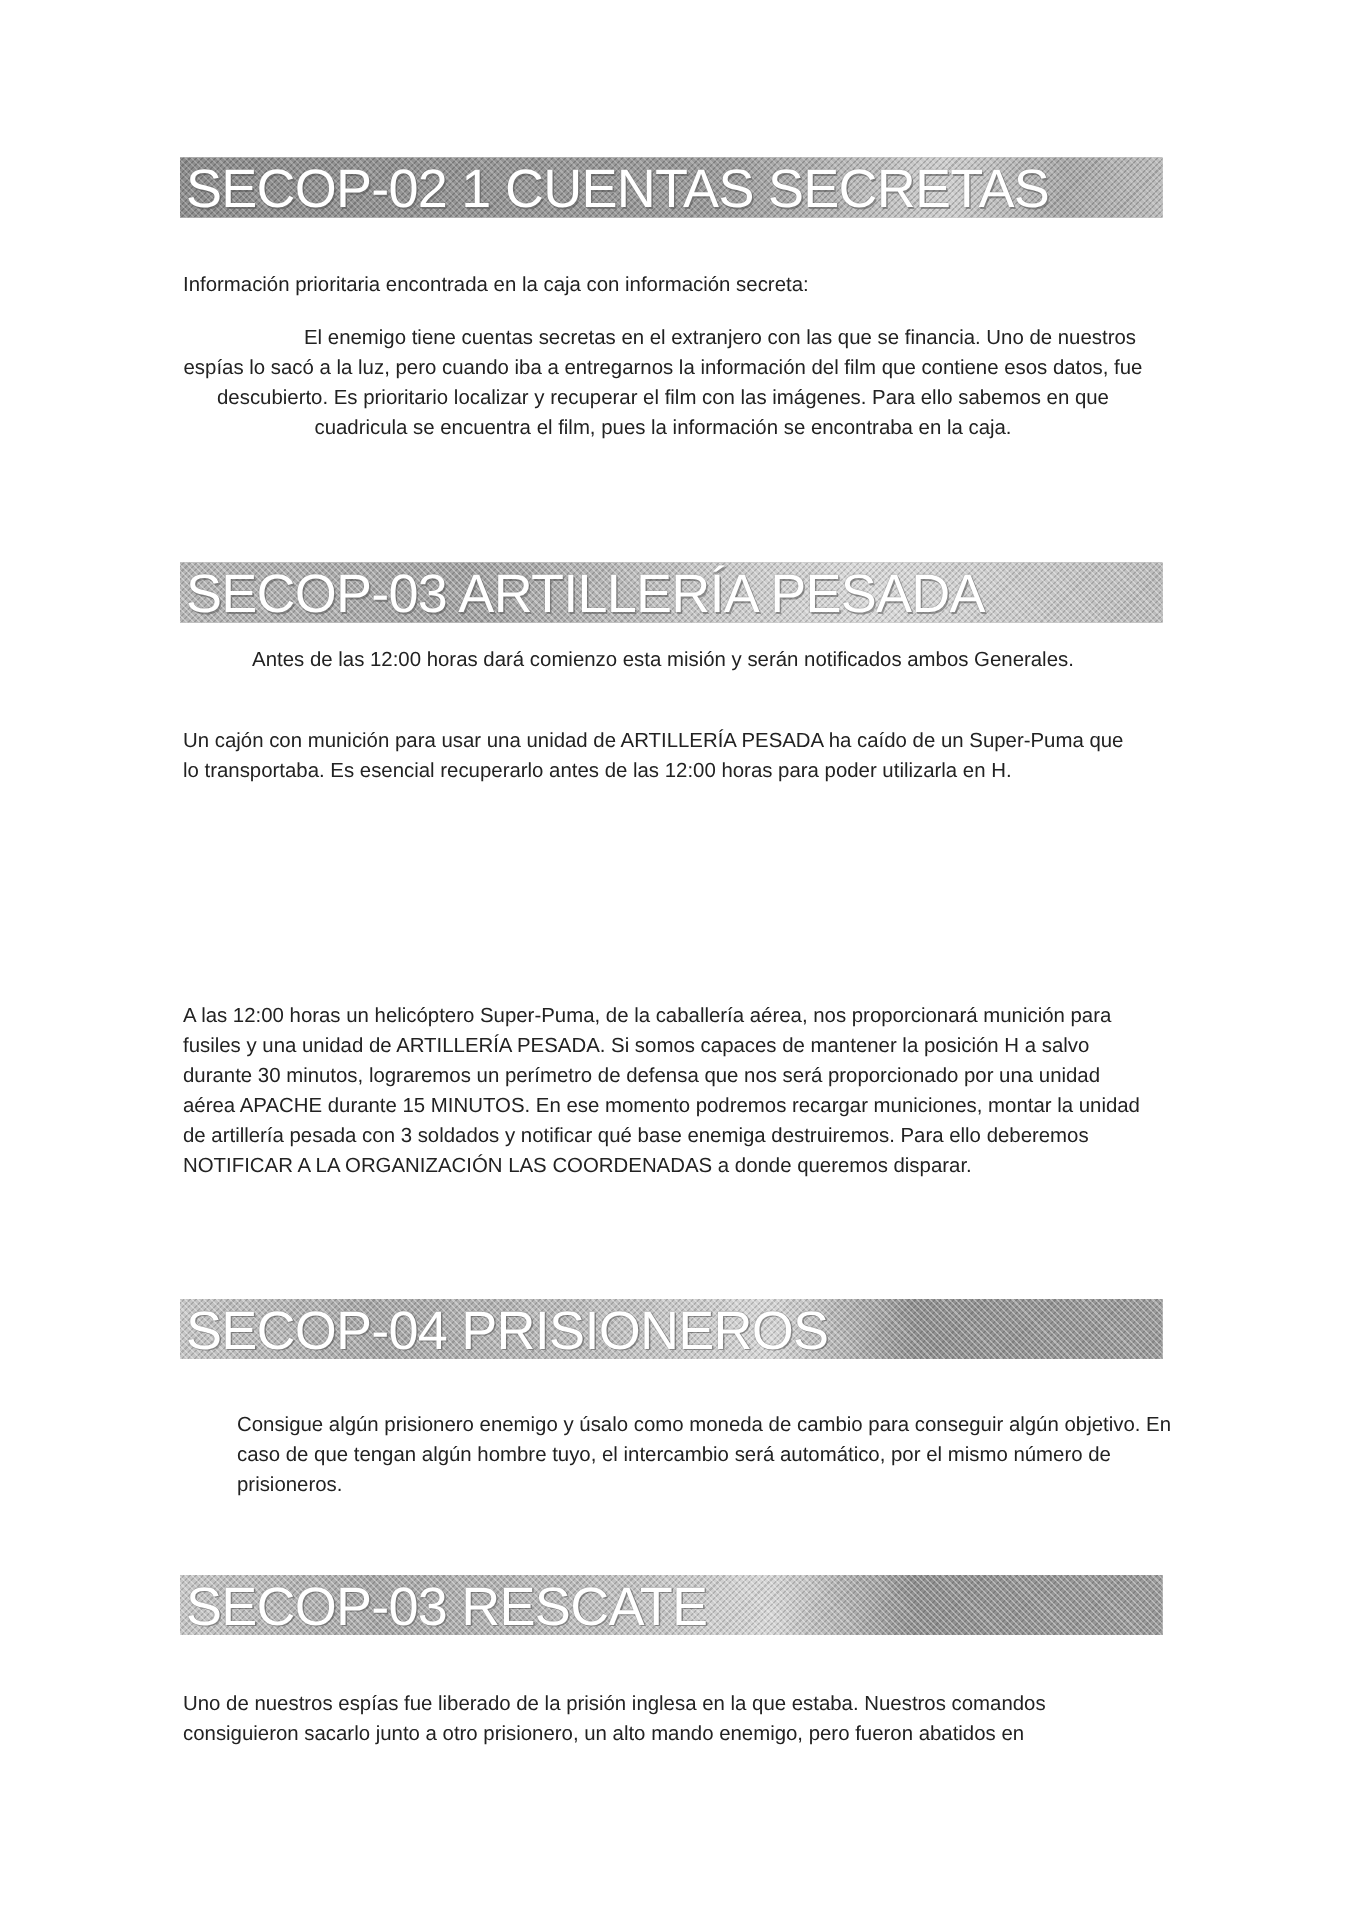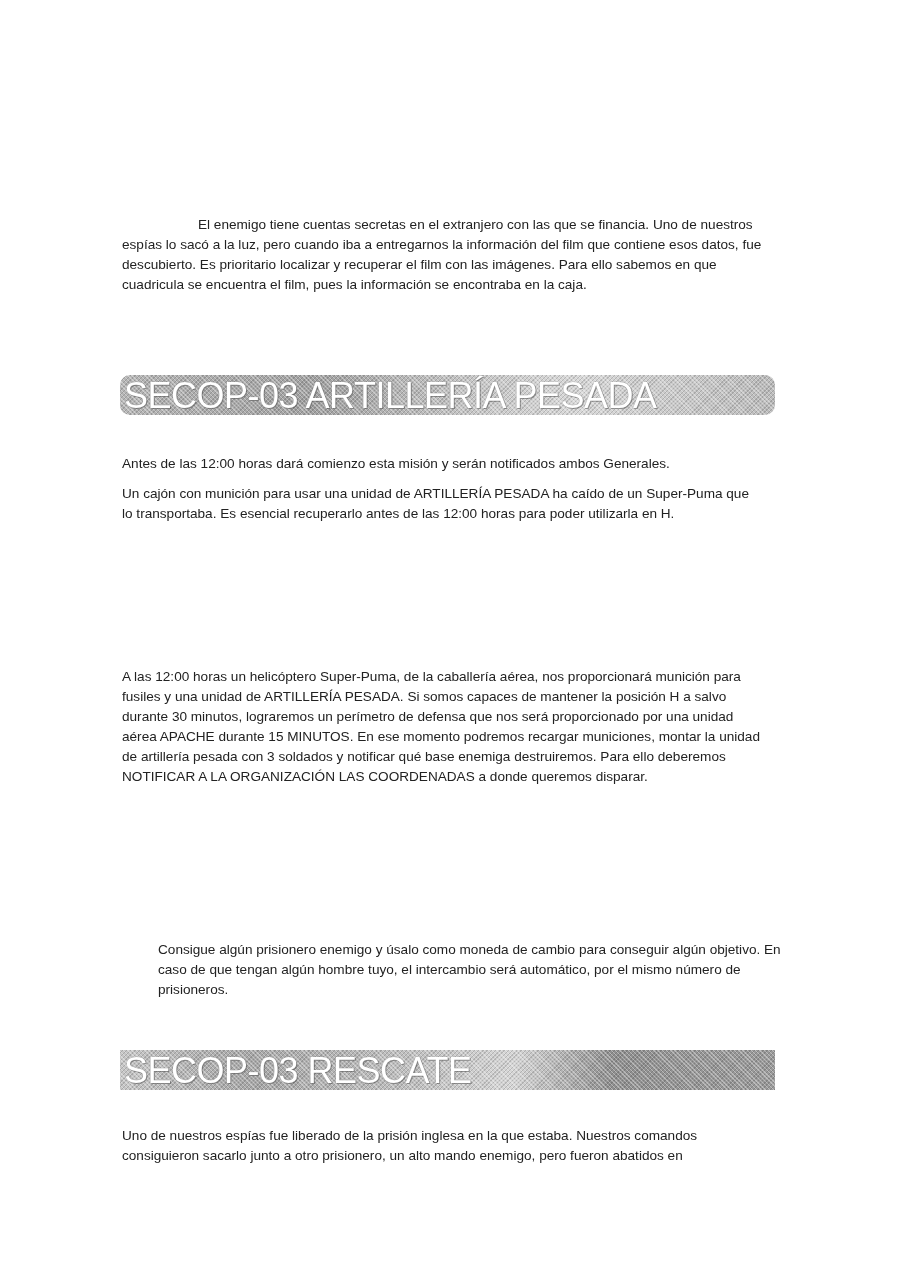--- a/index.html
+++ b/index.html
@@ -30,21 +30,20 @@
       background-image:
         repeating-linear-gradient(45deg, rgba(255,255,255,0.22) 0 1px, rgba(0,0,0,0) 1px 3px),
         repeating-linear-gradient(-45deg, rgba(0,0,0,0.18) 0 1px, rgba(0,0,0,0) 1px 3px),
         linear-gradient(90deg, #8d8d8d 0%, #9c9c9c 55%, #cfcfcf 78%, #a9a9a9 90%, #bdbdbd 100%);
     }
     .section-header.faded {
       background-image:
         repeating-linear-gradient(45deg, rgba(255,255,255,0.35) 0 1px, rgba(0,0,0,0) 1px 3px),
         repeating-linear-gradient(-45deg, rgba(0,0,0,0.15) 0 1px, rgba(0,0,0,0) 1px 3px),
         linear-gradient(90deg, #b5b5b5 0%, #a0a0a0 30%, #c8c8c8 55%, #d8d8d8 70%, #bbbbbb 100%);
-      border-radius: 10px;
     }
     .section-header.faded-right {
       background-image:
         repeating-linear-gradient(45deg, rgba(255,255,255,0.35) 0 1px, rgba(0,0,0,0) 1px 3px),
         repeating-linear-gradient(-45deg, rgba(0,0,0,0.15) 0 1px, rgba(0,0,0,0) 1px 3px),
         linear-gradient(90deg, #c6c6c6 0%, #a6a6a6 20%, #c0c0c0 45%, #d6d6d6 60%, #8f8f8f 75%, #9a9a9a 100%);
     }
     .section-title {
       position: absolute;
       left: 4px;
@@ -62,37 +61,45 @@
       left: 122px;
       width: 640px;
       font-family: "Liberation Sans", "DejaVu Sans", sans-serif;
       font-size: 13.6px;
       line-height: 20px;
       color: #222222;
       margin: 0;
     }
     .para.indent {
       text-indent: 76px;
+      text-align: center;
     }
   </style>
 </head>
 <body>
 
 <div class="page">
 
+  <div class="section-header" style="top:105px;">
+    <span class="section-title">SECOP-02 1 CUENTAS SECRETAS</span>
+  </div>
+  <p class="para" style="top:180px;">Información prioritaria encontrada en la caja con información secreta:</p>
   <p class="para indent" style="top:215px;">El enemigo tiene cuentas secretas en el extranjero con las que se financia. Uno de nuestros espías lo sacó a la luz, pero cuando iba a entregarnos la información del film que contiene esos datos, fue descubierto. Es prioritario localizar y recuperar el film con las imágenes. Para ello sabemos en que cuadricula se encuentra el film, pues la información se encontraba en la caja.</p>
 
   <div class="section-header faded" style="top:375px;">
     <span class="section-title">SECOP-03 ARTILLERÍA PESADA</span>
   </div>
-  <p class="para" style="top:454px;">Antes de las 12:00 horas dará comienzo esta misión y serán notificados ambos Generales.</p>
+  <p class="para" style="top:430px;text-align:center;">Antes de las 12:00 horas dará comienzo esta misión y serán notificados ambos Generales.</p>
   <p class="para" style="top:484px;">Un cajón con munición para usar una unidad de ARTILLERÍA PESADA ha caído de un Super-Puma que lo transportaba. Es esencial recuperarlo antes de las 12:00 horas para poder utilizarla en H.</p>
 
   <p class="para" style="top:667px;">A las 12:00 horas un helicóptero Super-Puma, de la caballería aérea, nos proporcionará munición para fusiles y una unidad de ARTILLERÍA PESADA. Si somos capaces de mantener la posición H a salvo durante 30 minutos, lograremos un perímetro de defensa que nos será proporcionado por una unidad aérea APACHE durante 15 MINUTOS. En ese momento podremos recargar municiones, montar la unidad de artillería pesada con 3 soldados y notificar qué base enemiga destruiremos. Para ello deberemos NOTIFICAR A LA ORGANIZACIÓN LAS COORDENADAS a donde queremos disparar.</p>
 
+  <div class="section-header faded-right" style="top:866px;">
+    <span class="section-title">SECOP-04 PRISIONEROS</span>
+  </div>
   <p class="para" style="top:940px;margin-left:36px;">Consigue algún prisionero enemigo y úsalo como moneda de cambio para conseguir algún objetivo. En caso de que tengan algún hombre tuyo, el intercambio será automático, por el mismo número de prisioneros.</p>
 
   <div class="section-header faded-right" style="top:1050px;">
     <span class="section-title">SECOP-03 RESCATE</span>
   </div>
   <p class="para" style="top:1126px;">Uno de nuestros espías fue liberado de la prisión inglesa en la que estaba. Nuestros comandos consiguieron sacarlo junto a otro prisionero, un alto mando enemigo, pero fueron abatidos en</p>
 
 </div>
 
 </body></html>

